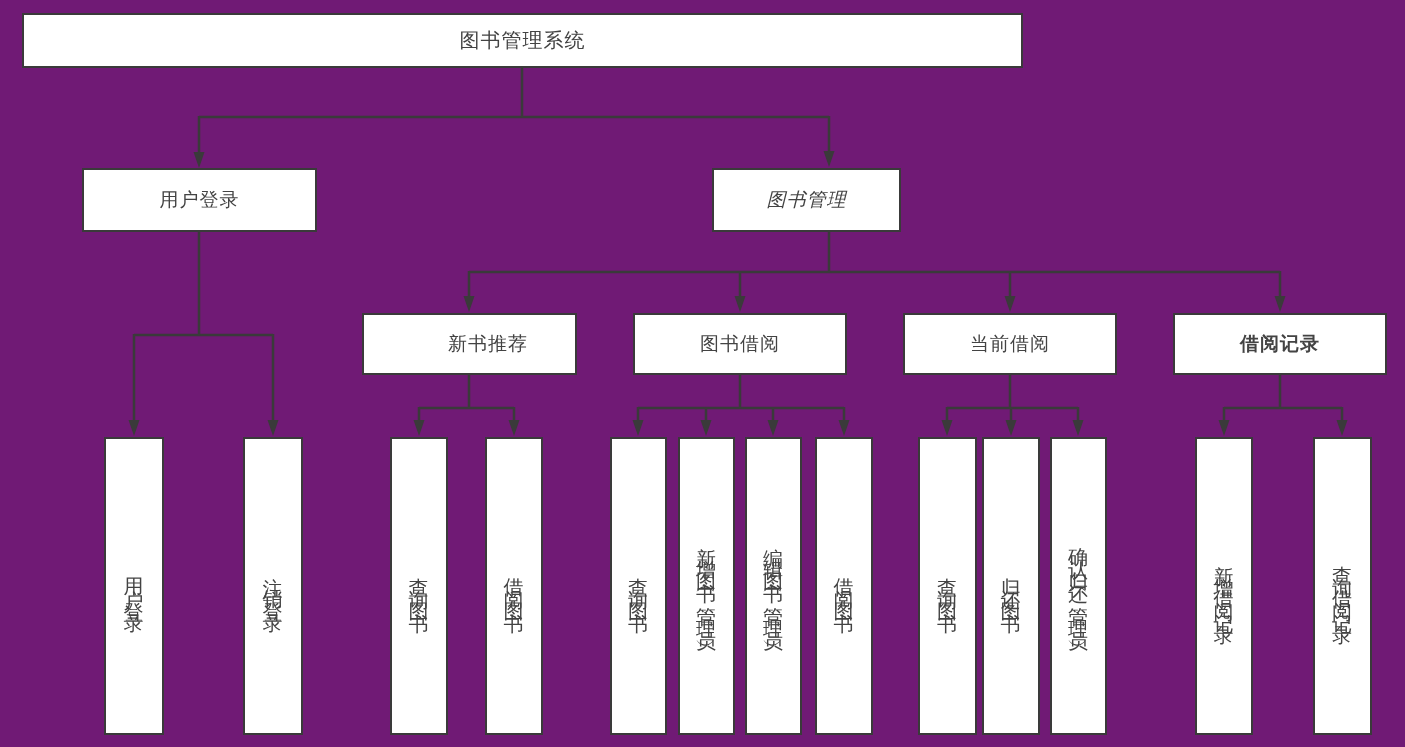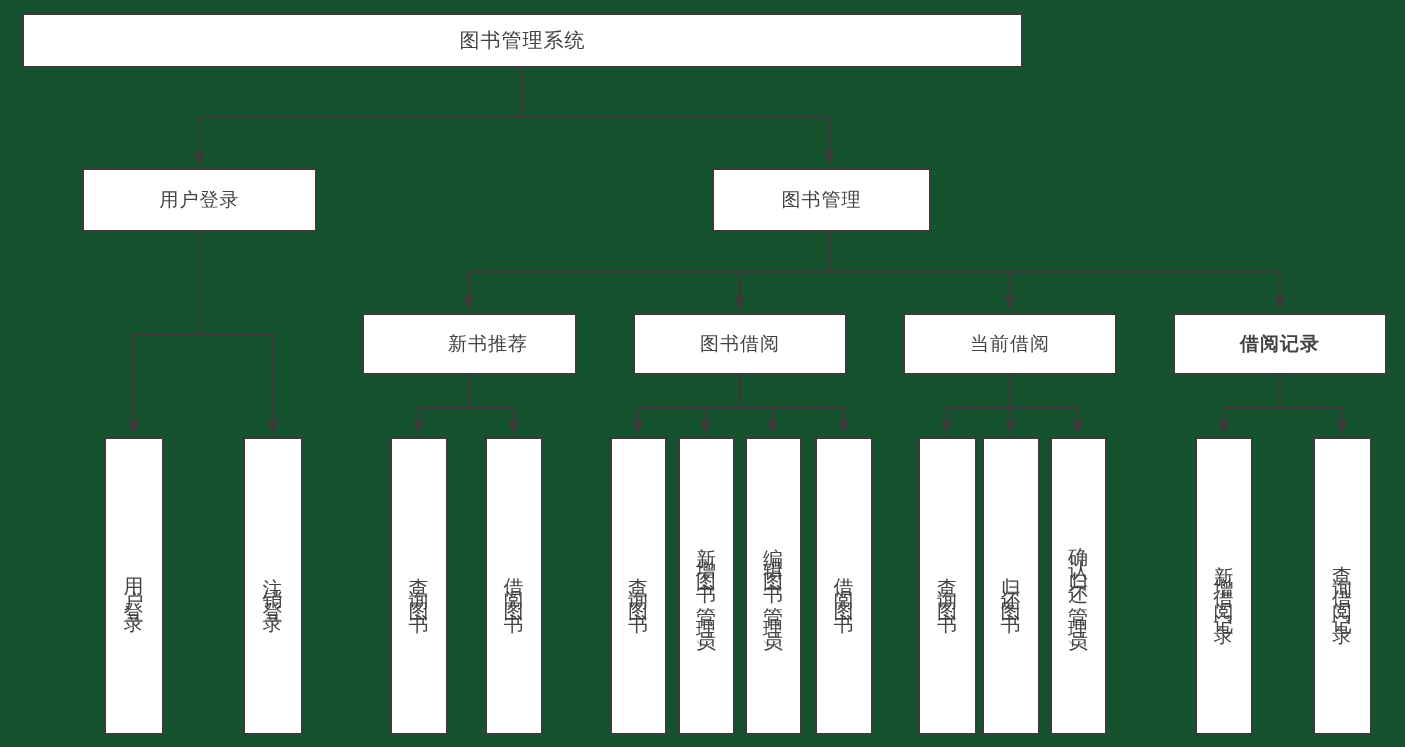--- a/index.html
+++ b/index.html
@@ -1,20 +1,20 @@
 <!DOCTYPE html>
 <html><head>
 <meta charset="utf-8">
 <style>
   html, body { margin: 0; padding: 0; background: #ffffff; }
   #stage {
     position: relative;
     width: 1405px;
     height: 747px;
-    background: #14532d;
+    background: #701a75;
     font-family: "Liberation Sans", sans-serif;
     overflow: hidden;
   }
   #connectors {
     position: absolute;
     left: 0; top: 0;
     width: 1405px; height: 747px;
   }
   .node {
     position: absolute;
@@ -44,21 +44,21 @@
     font-size: 19px;
     color: #ababab;
     text-shadow: 1px 1px 0 rgba(255,255,255,0.9);
     letter-spacing: 0.5px;
     z-index: 10;
     white-space: nowrap;
   }
   
   #n-root        { left: 22px;   top: 13px;  width: 1001px; height: 55px; }
   #n-user-login  { left: 82px;   top: 168px; width: 235px;  height: 64px; }
-  #n-book-mgmt   { left: 712px;  top: 168px; width: 219px;  height: 64px; }
+  #n-book-mgmt   { left: 712px;  top: 168px; width: 189px;  height: 64px; font-style: italic; }
   #n-new-book    { left: 362px;  top: 313px; width: 215px;  height: 62px; padding-left: 37px; }
   #n-book-borrow { left: 633px;  top: 313px; width: 214px;  height: 62px; }
   #n-cur-borrow  { left: 903px;  top: 313px; width: 214px;  height: 62px; }
   #n-borrow-rec  { left: 1173px; top: 313px; width: 214px;  height: 62px; font-weight: bold; }
   .leaf { top: 437px; height: 298px; }
   #l-user-login   { left: 104px;  width: 60px; }
   #l-logout       { left: 243px;  width: 60px; }
   #l-query-a      { left: 390px;  width: 58px; }
   #l-borrow-a     { left: 485px;  width: 58px; }
   #l-query-b      { left: 610px;  width: 57px; }

